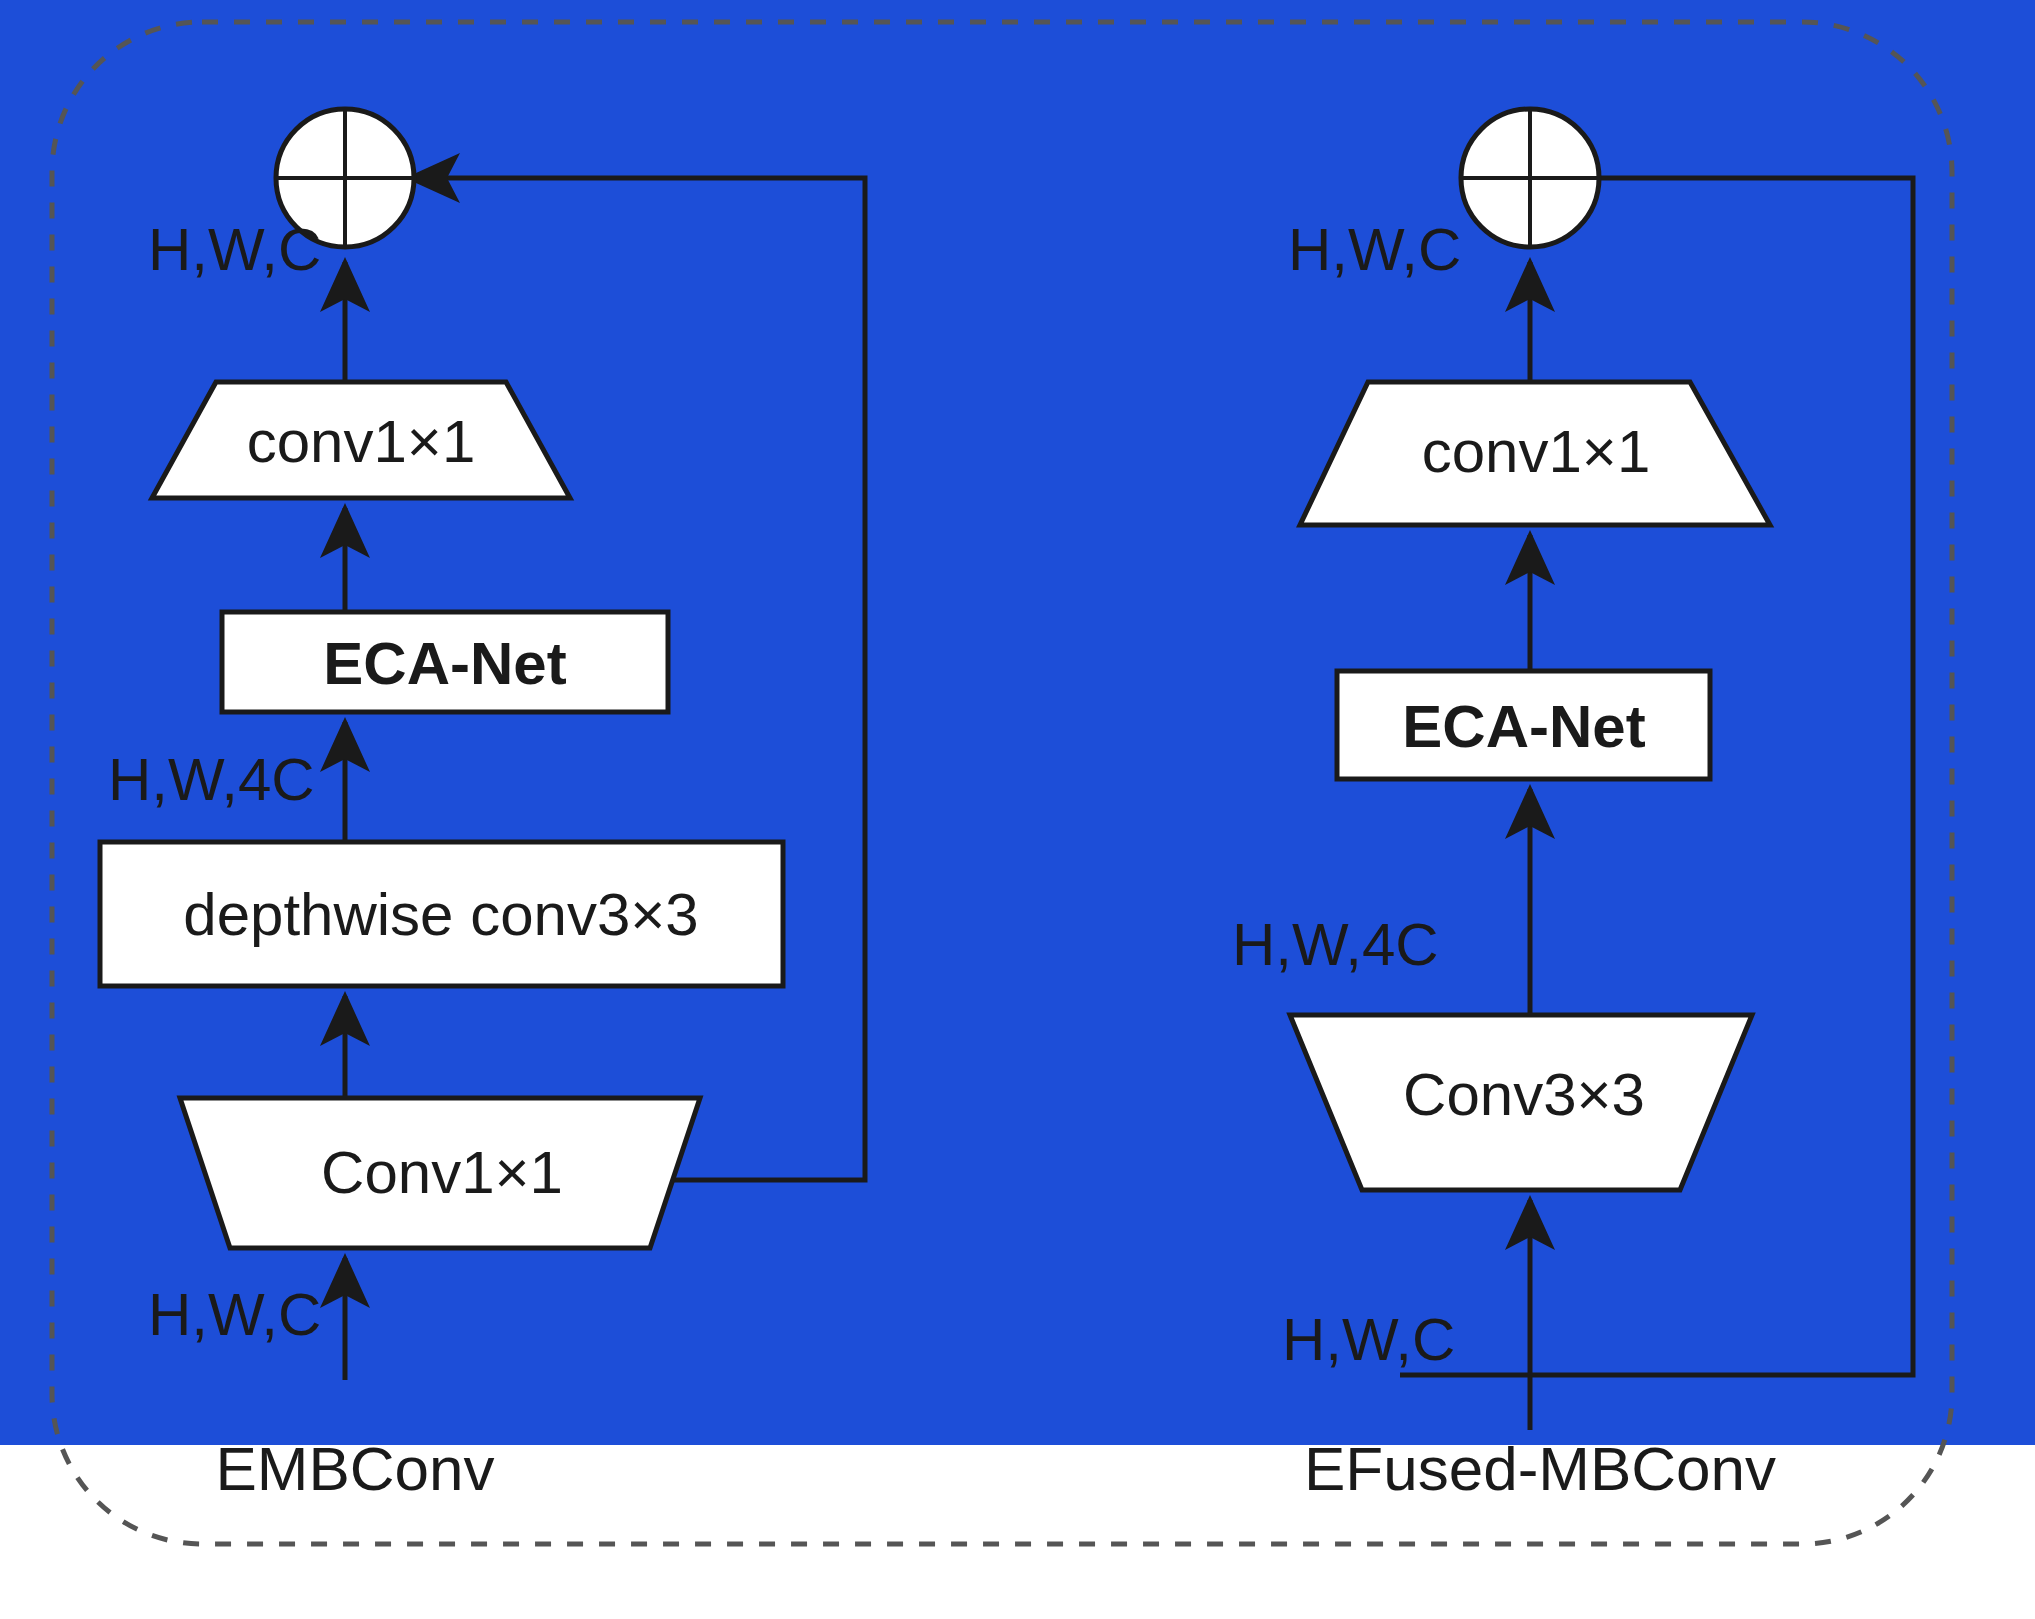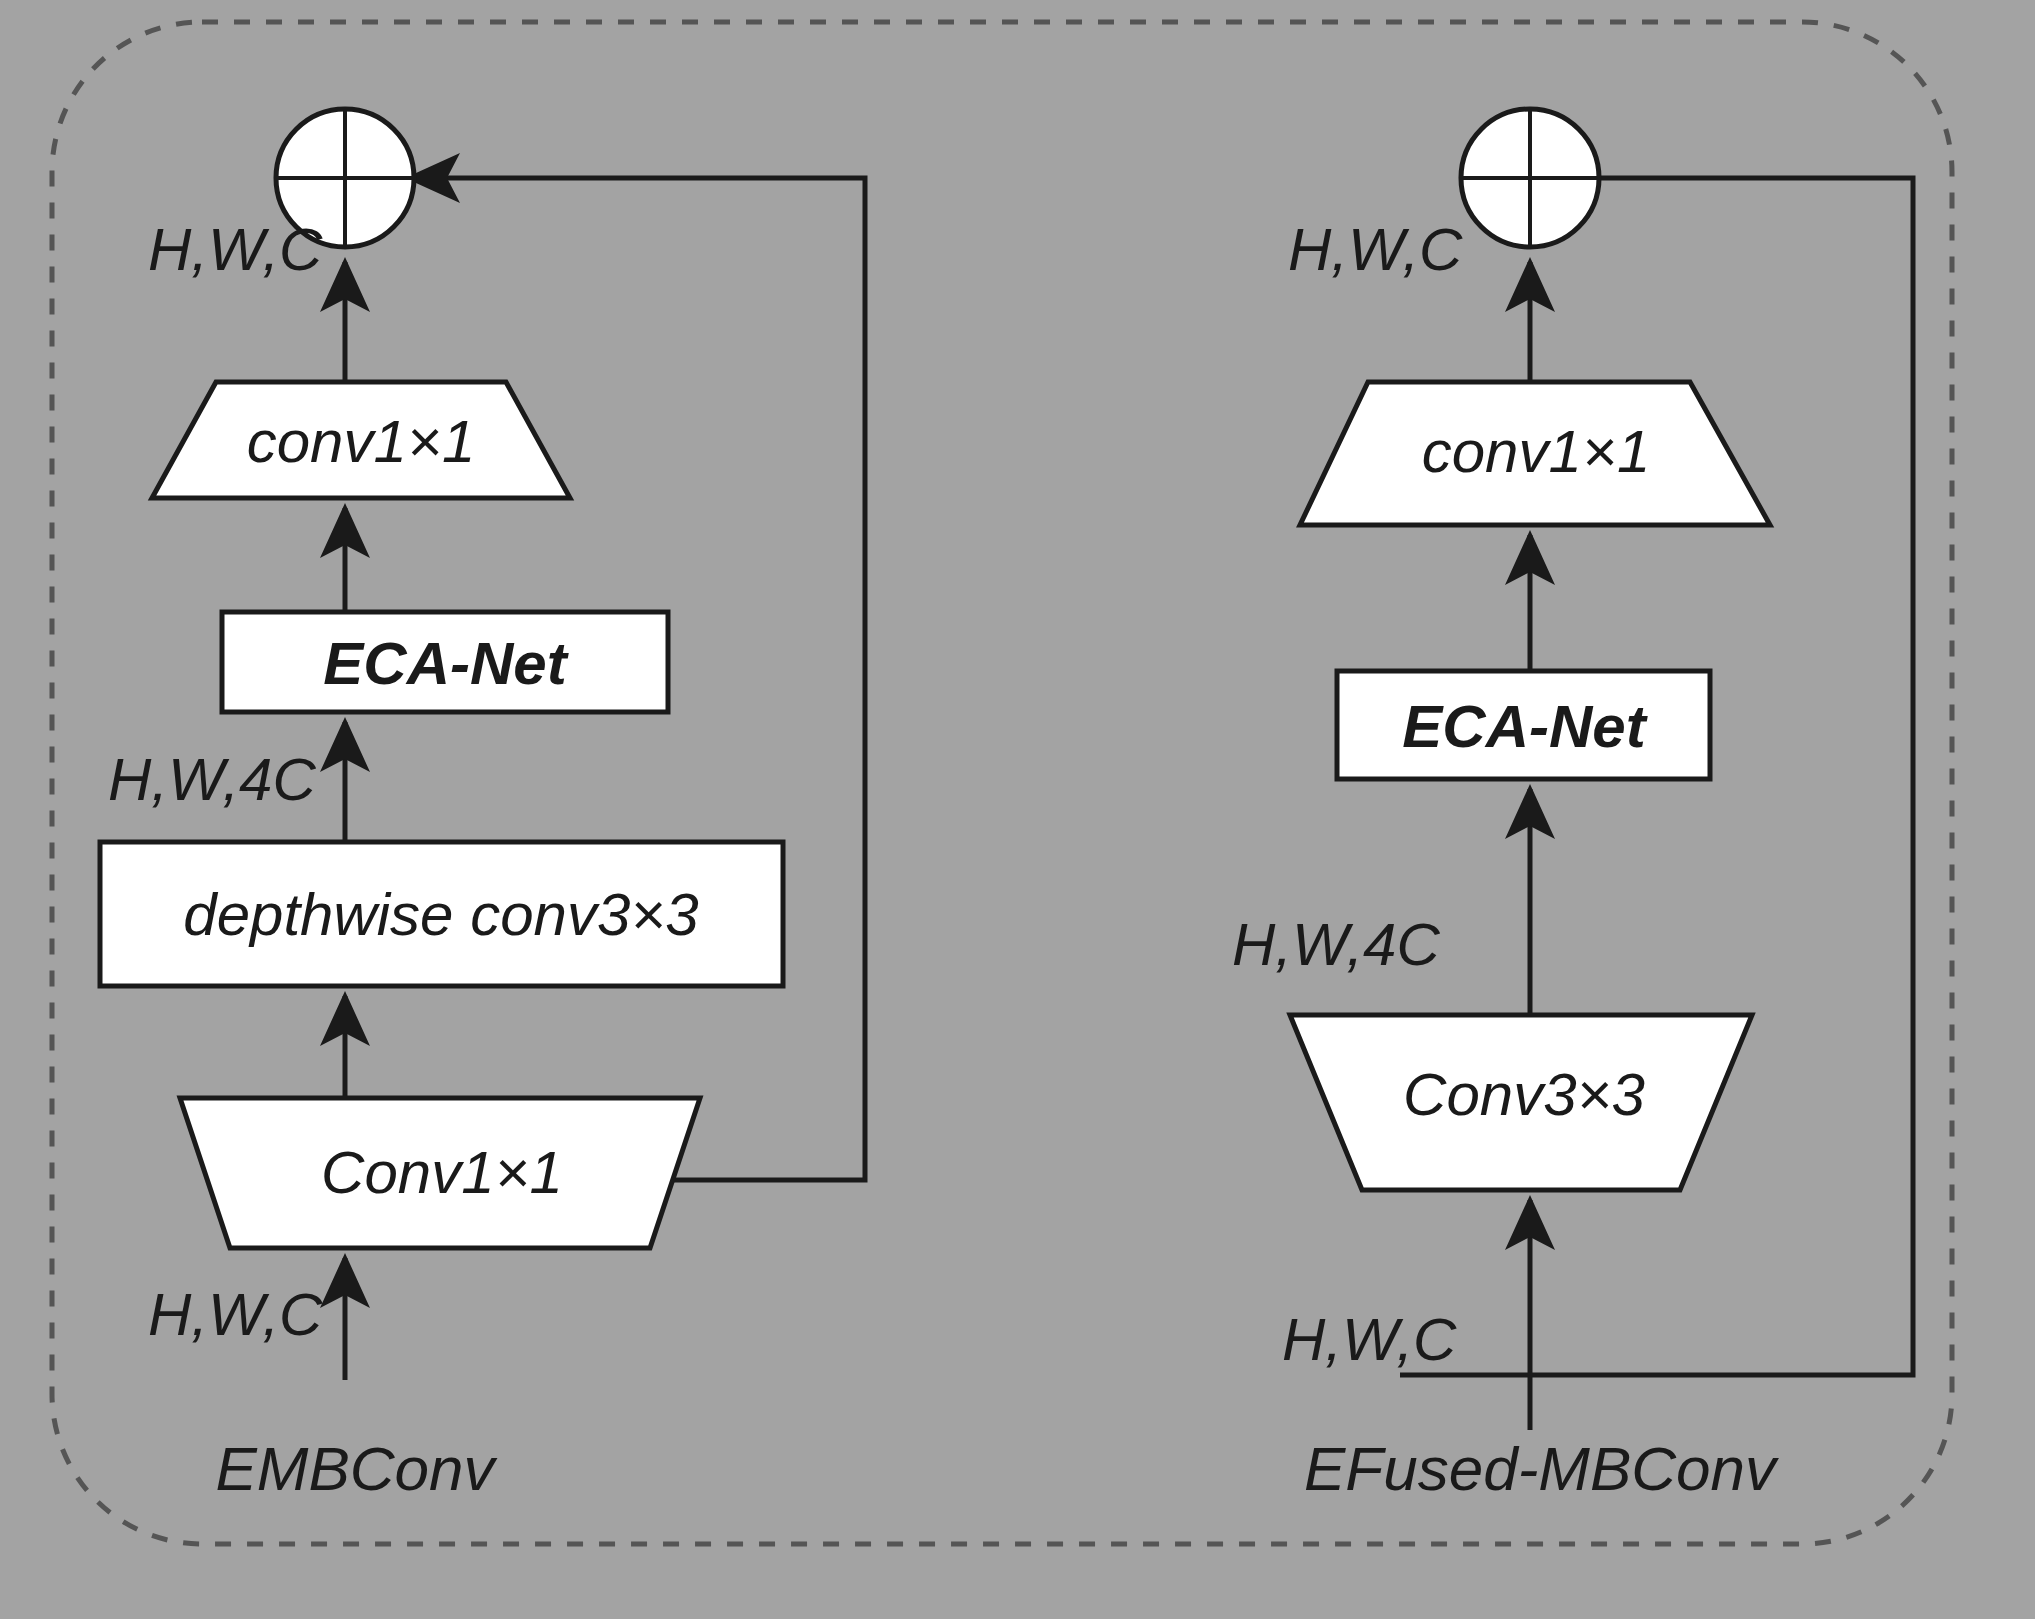--- a/index.html
+++ b/index.html
@@ -1,18 +1,18 @@
 <!DOCTYPE html>
 <html><head>
 <meta charset="utf-8">
 <style>
   html,body{margin:0;padding:0;background:#ffffff;}
   body{width:2035px;height:1619px;overflow:hidden;
        font-family:"Liberation Sans","DejaVu Sans",sans-serif;}
-  #stage{position:relative;width:2035px;height:1619px;background:#a3a3a3;font-style:italic;}
+  #stage{position:relative;width:2035px;height:1445px;background:#1d4ed8;}
   svg{position:absolute;left:0;top:0;width:2035px;height:1619px;}
   .lbl{font-family:"Liberation Sans","DejaVu Sans",sans-serif;fill:#1a1a1a;}
   .dim{font-size:60px;}
   .blk{font-size:60px;}
   .blkb{font-size:60px;font-weight:bold;}
   .cap{font-size:62px;}
   .stroke{fill:none;stroke:#1a1a1a;stroke-width:5;}
   .thin{fill:none;stroke:#1a1a1a;stroke-width:4;}
   .shape{fill:#ffffff;stroke:#1a1a1a;stroke-width:5;}
   .dash{fill:none;stroke:#555;stroke-width:5;stroke-dasharray:16 16;}

